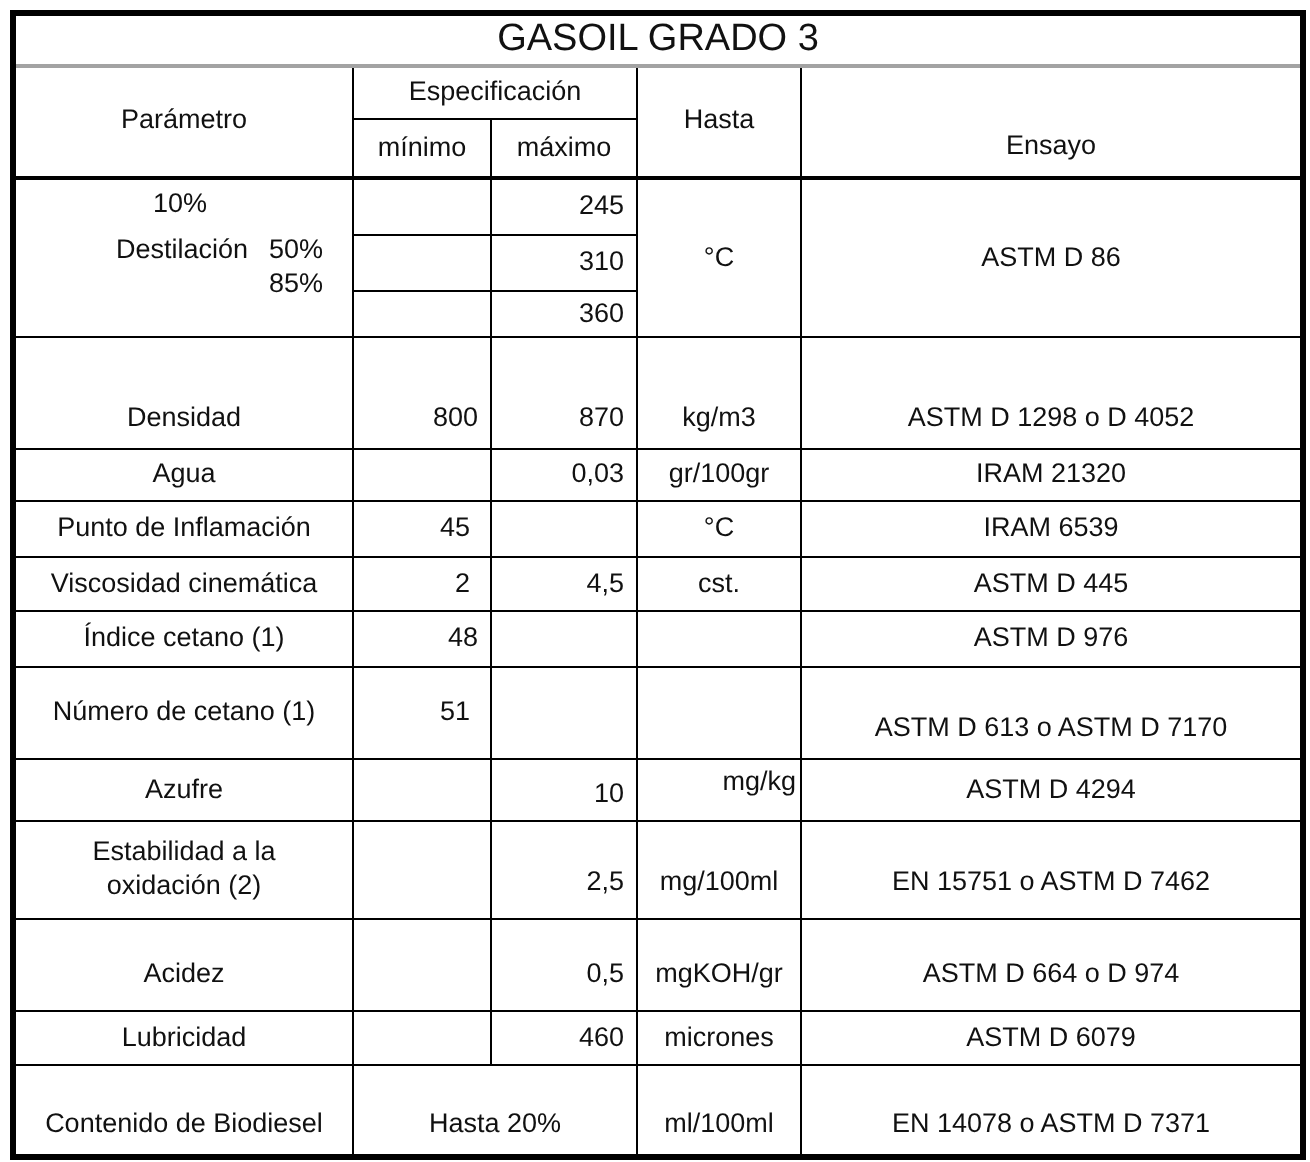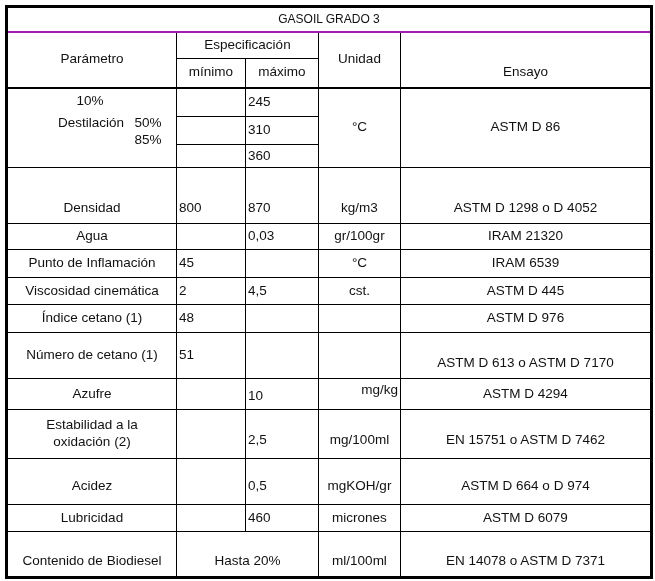--- a/index.html
+++ b/index.html
@@ -1,23 +1,23 @@
 <!DOCTYPE html>
 <html><head>
 <meta charset="utf-8">
 <style>
   html,body{margin:0;padding:0;background:#ffffff;}
   body{width:655px;height:581px;font-family:"Liberation Sans",sans-serif;color:#111;}
   .sheet{padding:5px 5px 0 5px;}
   table.spec{border-collapse:collapse;table-layout:fixed;width:645px;border:3px solid #000;}
   td{border:1px solid #000;font-size:13.5px;text-align:center;vertical-align:middle;
      padding:0 2px;overflow:hidden;line-height:1.25;}
-  tr.title-row td{border-bottom:2px solid #a21caf;font-size:12px;}
+  tr.title-row td{border-bottom:2px solid #a3a3a3;font-size:19px;}
   td.hb{border-bottom:2px solid #000;}
-  td.ar{text-align:left;padding-right:6px;}
+  td.ar{text-align:right;padding-right:6px;}
   td.al{text-align:right;padding-left:5px;}
   td.vb{vertical-align:bottom;padding-bottom:6px;margin-top:16px;}
   td.vb2{vertical-align:bottom;padding-bottom:9px;}
   td.vt{vertical-align:top;padding-top:3px;}
   .dest-l1{text-align:center;padding:4px 4px 0 0;}
   .dest-l2{display:flex;padding:6px 4px 0 50px;}
 </style>
 </head>
 <body>
 
@@ -32,21 +32,21 @@
   </colgroup>
 
   <tbody>
         <tr class="title-row" style="height:25px">
     <td colspan="5">GASOIL GRADO 3</td>
   </tr>
 
   <tr style="height:27px">
     <td rowspan="2" class="hb">Parámetro</td>
     <td colspan="2">Especificación</td>
-    <td rowspan="2" class="hb">Unidad</td>
+    <td rowspan="2" class="hb">Hasta</td>
     <td rowspan="2" class="hb vb">Ensayo</td>
   </tr>
   <tr style="height:29px">
     <td class="hb">mínimo</td>
     <td class="hb">máximo</td>
   </tr>
 
   <tr style="height:29px">
     <td rowspan="3" class="vt" style="padding:0">
       <div class="dest-l1">10%</div>

